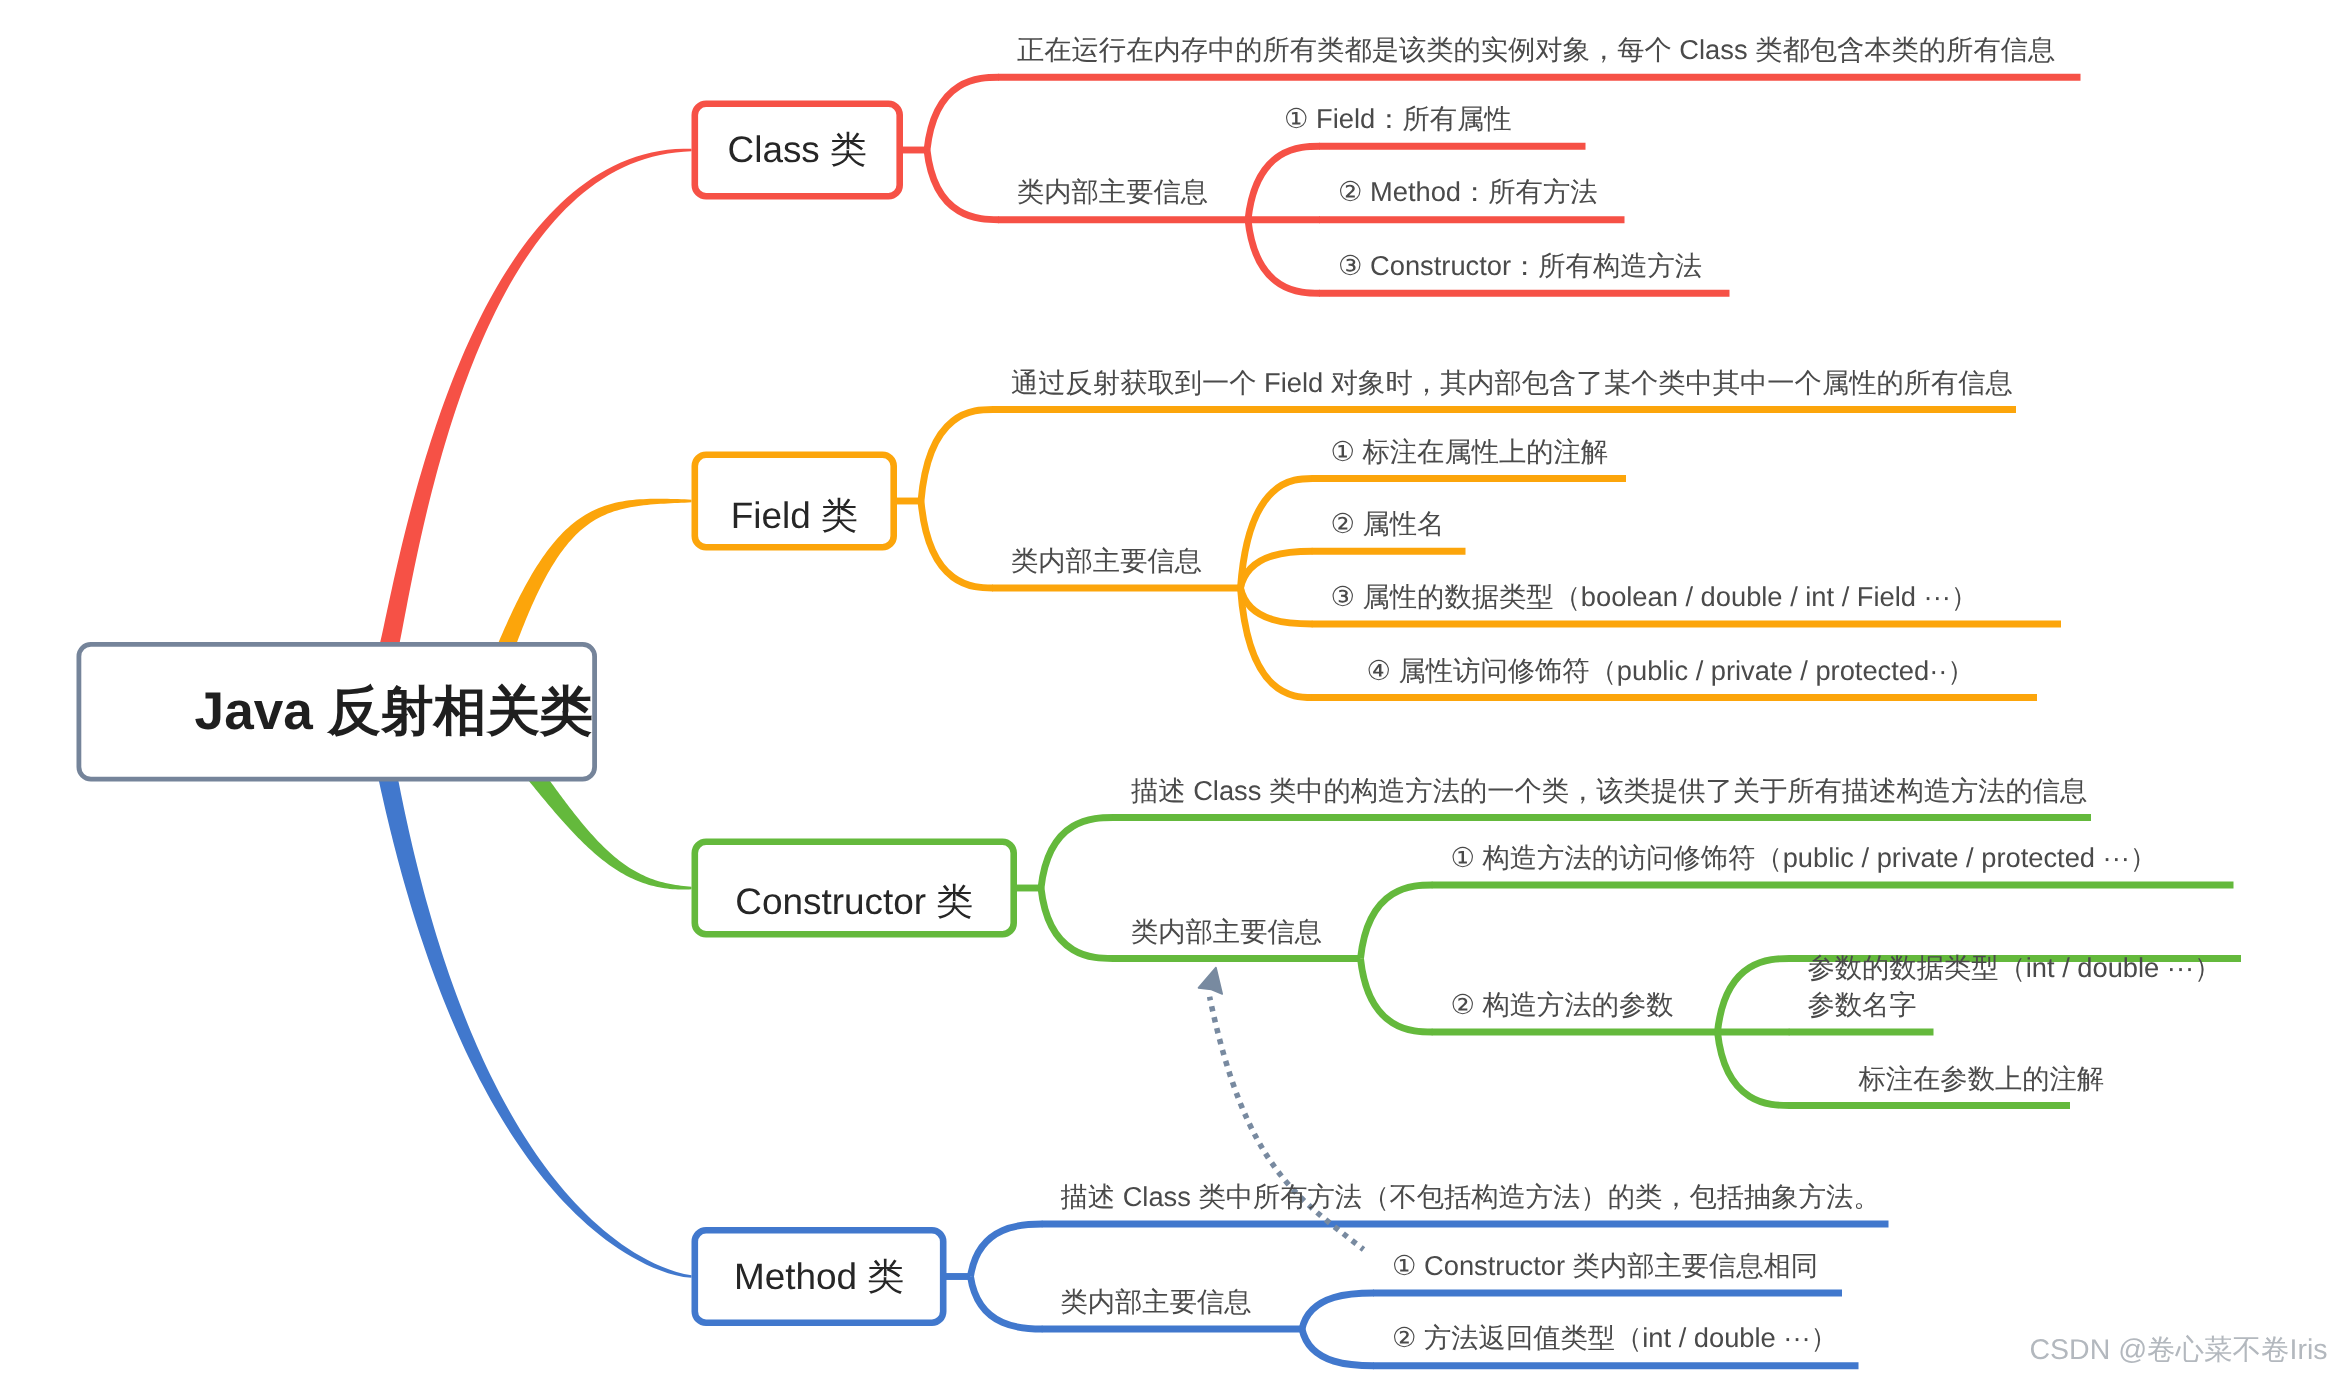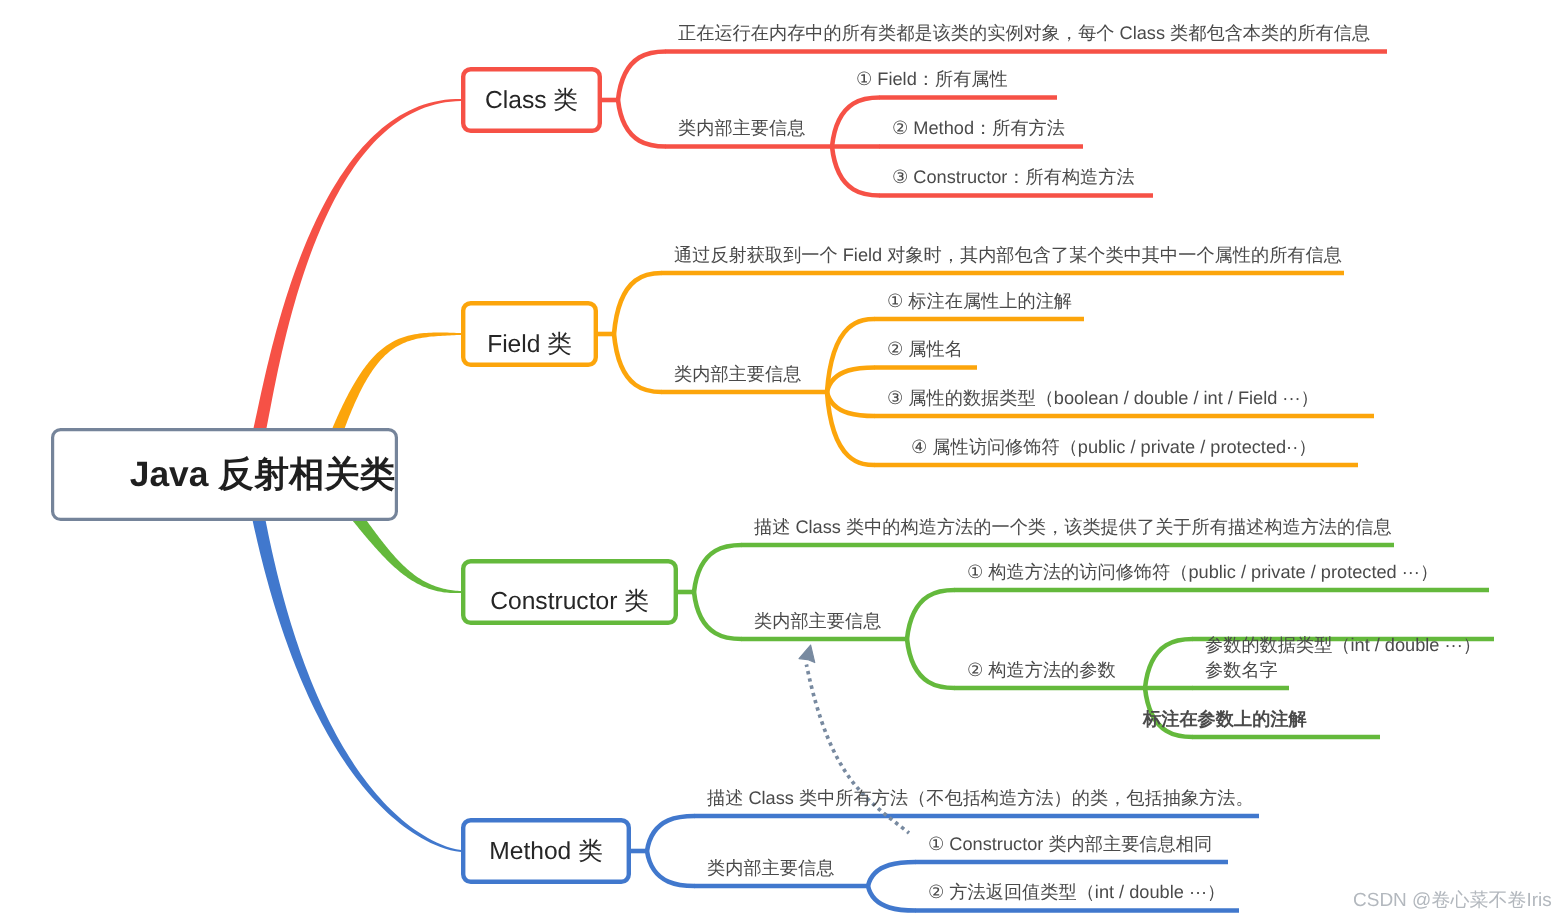--- a/index.html
+++ b/index.html
@@ -106,21 +106,21 @@
     <div class="leaf-label" style="left: 887px; top: 437.8px; margin-left: 24px;">④ 属性访问修饰符（public / private / protected··）</div>
     <div class="node-box lvl1-box" style="left: 461px; top: 559px; width: 217px; height: 84px;">
       <span class="lvl1-label">Constructor 类</span>
     </div>
     <div class="leaf-label" style="left: 754px; top: 517.8px;">描述 Class 类中的构造方法的一个类，该类提供了关于所有描述构造方法的信息</div>
     <div class="leaf-label" style="left: 754px; top: 611.8px;">类内部主要信息</div>
     <div class="leaf-label" style="left: 967px; top: 562.8px;">① 构造方法的访问修饰符（public / private / protected ···）</div>
     <div class="leaf-label" style="left: 967px; top: 660.8px;">② 构造方法的参数</div>
     <div class="leaf-label" style="left: 1205px; top: 611.8px; margin-top: 24px;">参数的数据类型（int / double ···）</div>
     <div class="leaf-label" style="left: 1205px; top: 660.8px;">参数名字</div>
-    <div class="leaf-label" style="left: 1143px; top: 709.8px; font-weight: bold;">标注在参数上的注解</div>
+    <div class="leaf-label" style="left: 1239px; top: 709.8px;">标注在参数上的注解</div>
     <div class="node-box lvl1-box" style="left: 461px; top: 818px; width: 170px; height: 66px;">
       <span class="lvl1-label">Method 类</span>
     </div>
     <div class="leaf-label" style="left: 707px; top: 788.8px;">描述 Class 类中所有方法（不包括构造方法）的类，包括抽象方法。</div>
     <div class="leaf-label" style="left: 707px; top: 858.8px;">类内部主要信息</div>
     <div class="leaf-label" style="left: 928px; top: 834.8px;">① Constructor 类内部主要信息相同</div>
     <div class="leaf-label" style="left: 928px; top: 883.3px;">② 方法返回值类型（int / double ···）</div>
     <div id="watermark" style="left: 1353px; top: 891px;">CSDN @卷心菜不卷Iris</div>
   </div>
 

